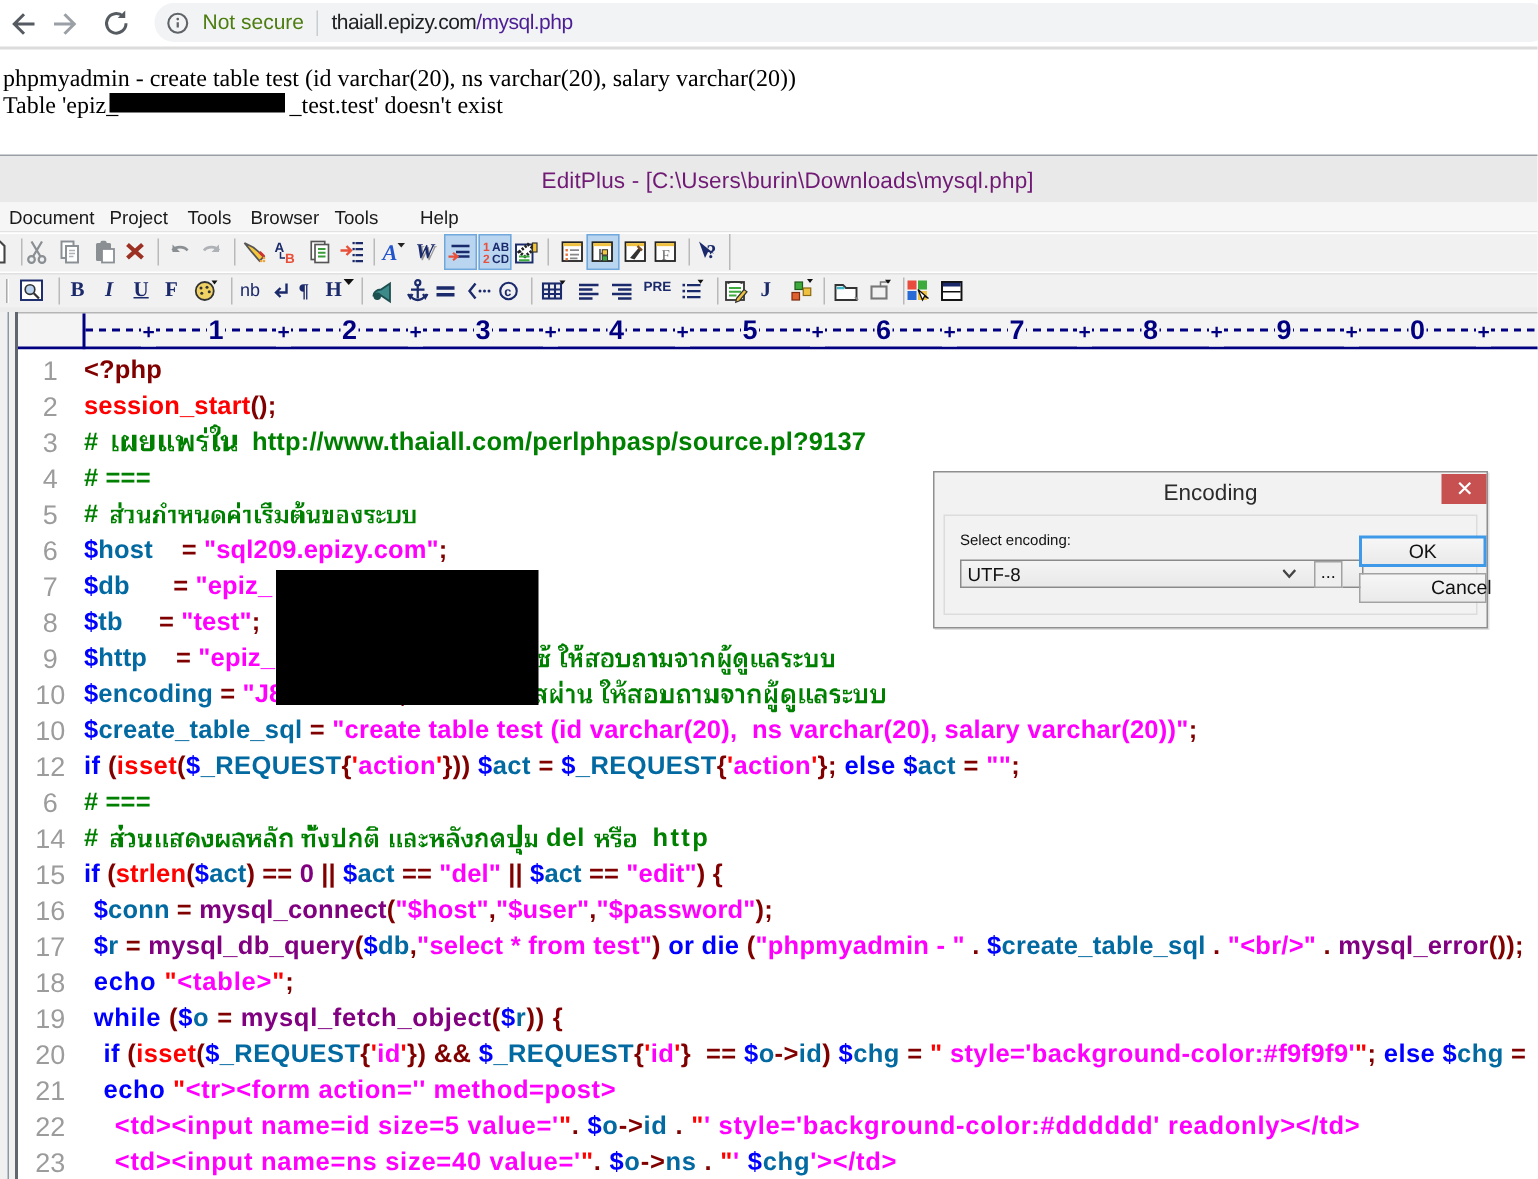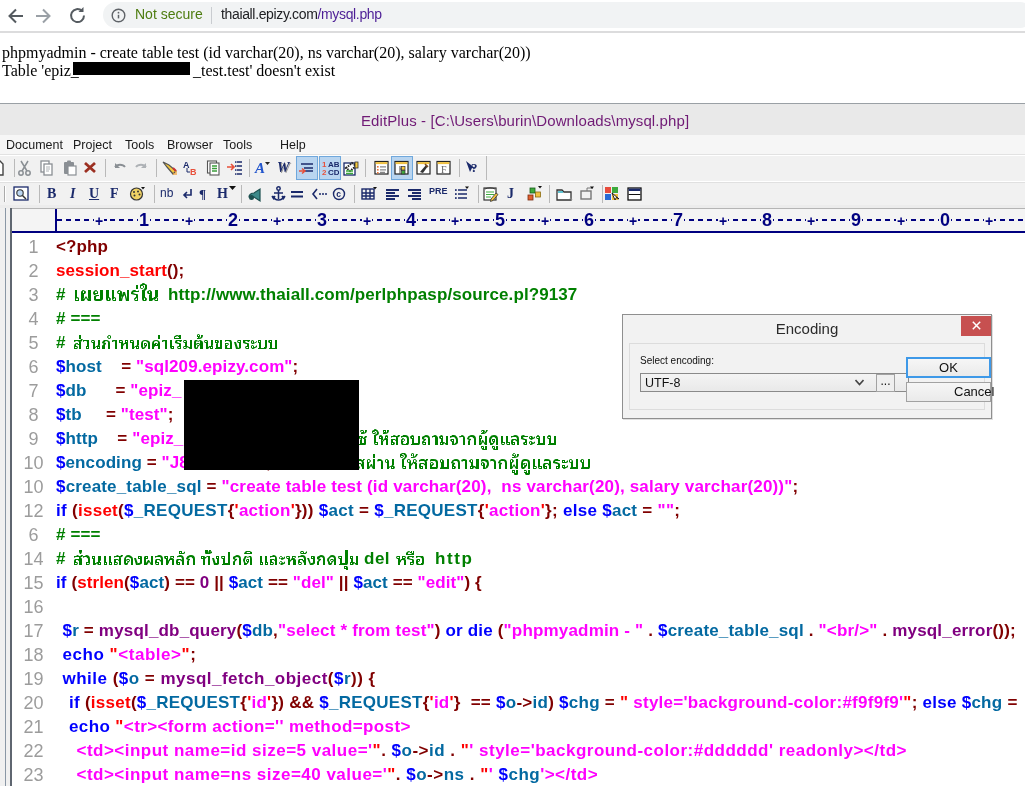--- a/index.html
+++ b/index.html
@@ -432,21 +432,21 @@
       </svg></span></div>
 <div class="ln" style="top:475px"><b class="num">10</b><span class="ct" style="padding-left:0px;letter-spacing:0.17px;"><i class="k">$</i><i class="v">create_table_sql</i><i class="n"> </i><i class="o">= </i><i class="m">"create table test (id varchar(20),  ns varchar(20), salary varchar(20))"</i><i class="o">;</i></span></div>
 <div class="ln" style="top:499px"><b class="num">12</b><span class="ct" style="padding-left:0px;letter-spacing:0.28px;"><i class="k">if </i><i class="o">(</i><i class="f">isset</i><i class="o">(</i><i class="k">$</i><i class="v">_REQUEST</i><i class="o">{</i><i class="f">'</i><i class="m">action</i><i class="f">'</i><i class="o">})) </i><i class="k">$</i><i class="v">act</i><i class="n"> </i><i class="o">= </i><i class="k">$</i><i class="v">_REQUEST</i><i class="o">{</i><i class="f">'</i><i class="m">action</i><i class="f">'</i><i class="o">}; </i><i class="k">else </i><i class="k">$</i><i class="v">act</i><i class="n"> </i><i class="o">= </i><i class="m">""</i><i class="o">;</i></span></div>
 <div class="ln" style="top:523px"><b class="num">6</b><span class="ct" style="padding-left:0px;"><i class="c"># ===</i></span></div>
 <div class="ln" style="top:547px"><b class="num">14</b><span class="ct" style="padding-left:0px;"><i class="c"># </i><svg class="th" style="left:17px;top:0" width="288" height="24" viewBox="0 0 288 24">
         <path transform="translate(0,17.9)" fill="#008000" d="M3 0Q2 0 1 -0Q1 -1 1 -2V-4Q1 -5 2 -6Q2 -6 4 -6Q4 -6 5 -6Q5 -6 6 -6Q6 -5 6 -5H6V-6Q6 -7 6 -8Q5 -8 4 -8Q3 -8 3 -8Q2 -8 1 -7V-9Q2 -9 3 -9Q4 -10 5 -10Q5 -10 6 -9Q7 -9 7 -9Q7 -8 8 -8Q8 -8 8 -7Q9 -7 9 -6V0H6V-2Q6 -2 6 -3Q6 -4 6 -4Q5 -4 5 -5Q4 -5 4 -5Q3 -5 3 -5Q3 -4 3 -4V-3Q3 -3 3 -3Q3 -3 3 -3Q2 -3 2 -2Q2 -2 2 -2L1 -2Q2 -2 2 -3Q2 -3 3 -3Q4 -3 4 -3Q5 -2 5 -2Q5 -1 4 -0Q4 0 3 0ZM3 -1Q3 -1 3 -1Q4 -1 4 -2Q4 -2 3 -2Q3 -2 3 -2Q3 -2 2 -2Q2 -2 2 -2Q2 -1 2 -1Q3 -1 3 -1ZM7 -7 6 -8Q7 -8 7 -9Q8 -9 8 -10H10Q10 -9 9 -8Q8 -8 7 -7Z M7 -11 6 -13V-15H9V-13L8 -11Z M15 0Q14 0 13 -0Q13 -1 13 -2Q13 -2 13 -3Q14 -3 15 -3Q15 -3 16 -3Q16 -3 16 -2H16Q16 -2 16 -3Q15 -3 15 -3Q15 -3 15 -3Q15 -3 15 -4V-6Q15 -7 14 -7Q14 -8 13 -8Q12 -8 12 -8Q11 -8 10 -7V-9Q11 -9 12 -9Q13 -10 13 -10Q15 -10 16 -9Q17 -8 17 -6V-2Q17 -1 16 -0Q16 0 15 0ZM15 -1Q15 -1 15 -1Q16 -1 16 -2Q16 -2 15 -2Q15 -2 15 -2Q15 -2 14 -2Q14 -2 14 -2Q14 -1 14 -1Q15 -1 15 -1Z M20 0V-5Q20 -6 20 -6Q20 -6 20 -6Q21 -7 21 -7Q22 -7 22 -7H22Q22 -7 21 -6Q21 -6 20 -6Q20 -6 19 -6Q19 -7 19 -8Q19 -9 19 -9Q20 -9 20 -9Q21 -9 22 -9Q22 -9 22 -8V-3Q22 -3 22 -3Q22 -3 22 -3Q22 -2 22 -2Q22 -2 22 -2H22Q23 -2 23 -2Q23 -2 24 -3Q24 -3 25 -3Q25 -3 25 -4Q25 -4 25 -4Q25 -4 25 -4V-9H28V-5Q28 -4 27 -4Q27 -3 27 -3Q27 -3 26 -3L26 -2Q25 -2 24 -2Q24 -1 23 -1Q23 -0 22 0ZM20 -7Q21 -7 21 -7Q21 -7 21 -8Q21 -8 21 -8Q21 -8 20 -8Q20 -8 20 -8Q20 -8 20 -8Q20 -7 20 -7Q20 -7 20 -7ZM26 0Q25 0 25 -0Q24 -1 24 -2Q24 -2 25 -3Q25 -3 26 -3Q27 -3 28 -3Q28 -2 28 -2Q28 -1 28 -0Q27 0 26 0ZM26 -1Q27 -1 27 -1Q27 -1 27 -2Q27 -2 27 -2Q27 -2 26 -2Q26 -2 26 -2Q26 -2 26 -2Q26 -1 26 -1Q26 -1 26 -1Z M33 0Q32 0 31 -0Q31 -1 31 -2V-9H33V-4Q33 -4 33 -4Q33 -3 33 -3Q33 -3 33 -3Q32 -3 32 -3Q31 -2 31 -2H31Q31 -3 32 -3Q32 -3 33 -3Q34 -3 34 -3Q34 -2 34 -2Q34 -1 34 -0Q33 0 33 0ZM33 -1Q33 -1 33 -1Q33 -1 33 -2Q33 -2 33 -2Q33 -2 33 -2Q32 -2 32 -2Q32 -2 32 -2Q32 -1 32 -1Q32 -1 33 -1ZM38 0Q37 0 36 -0Q36 -1 36 -2V-9H38V-4Q38 -4 38 -4Q38 -3 38 -3Q38 -3 38 -3Q37 -3 37 -3Q36 -2 36 -2H36Q36 -3 37 -3Q37 -3 38 -3Q39 -3 39 -3Q39 -2 39 -2Q39 -1 39 -0Q38 0 38 0ZM38 -1Q38 -1 38 -1Q38 -1 38 -2Q38 -2 38 -2Q38 -2 38 -2Q37 -2 37 -2Q37 -2 37 -2Q37 -1 37 -1Q37 -1 38 -1Z M43 0Q42 0 41 -0Q41 -1 41 -2V-4Q41 -5 41 -6Q42 -6 43 -6Q44 -6 45 -6Q45 -6 45 -6Q46 -5 46 -5H46V-6Q46 -7 46 -8Q45 -8 44 -8Q43 -8 43 -8Q42 -8 41 -7V-9Q42 -9 43 -9Q44 -10 44 -10Q45 -10 46 -9Q46 -9 47 -9Q47 -8 48 -8Q48 -8 48 -7Q48 -7 48 -6V0H46V-2Q46 -2 46 -3Q46 -4 46 -4Q45 -4 45 -5Q44 -5 44 -5Q43 -5 43 -5Q43 -4 43 -4V-3Q43 -3 43 -3Q43 -3 43 -3Q42 -3 42 -2Q42 -2 42 -2L41 -2Q41 -2 42 -3Q42 -3 43 -3Q44 -3 44 -3Q45 -2 45 -2Q45 -1 44 -0Q44 0 43 0ZM43 -1Q43 -1 43 -1Q44 -1 44 -2Q44 -2 43 -2Q43 -2 43 -2Q42 -2 42 -2Q42 -2 42 -2Q42 -1 42 -1Q42 -1 43 -1ZM47 -7 46 -8Q47 -8 47 -9Q48 -9 48 -10H50Q50 -9 49 -8Q48 -8 47 -7Z M52 0Q51 -1 51 -2Q51 -2 51 -3Q51 -4 51 -5Q51 -7 52 -8Q53 -10 55 -10Q57 -10 58 -9Q60 -8 60 -6V0H58V-6Q58 -7 57 -7Q56 -8 55 -8Q54 -8 53 -7Q53 -6 53 -5Q53 -4 53 -3Q53 -2 53 -2H53Q53 -2 54 -2Q54 -2 54 -2Q54 -3 55 -3Q55 -3 55 -4L55 -3Q55 -3 55 -3Q54 -3 54 -4Q53 -4 53 -5Q53 -5 54 -6Q54 -6 55 -6Q56 -6 56 -6Q57 -5 57 -5Q57 -4 56 -3Q56 -3 55 -2Q55 -1 55 -1Q54 -0 54 0ZM55 -4Q55 -4 56 -4Q56 -4 56 -5Q56 -5 56 -5Q55 -5 55 -5Q55 -5 55 -5Q54 -5 54 -5Q54 -4 55 -4Q55 -4 55 -4Z M63 0 61 -7H63L65 -1L65 -2H66Q66 -2 66 -2Q67 -2 67 -3V-5Q67 -6 67 -6Q67 -6 67 -6Q67 -7 68 -7Q68 -7 68 -7H68Q68 -7 68 -6Q67 -6 67 -6Q66 -6 65 -6Q65 -7 65 -8Q65 -9 65 -9Q66 -9 67 -9Q68 -9 68 -9Q69 -9 69 -8V-2Q69 -1 68 -1Q67 0 66 0ZM67 -7Q67 -7 67 -7Q67 -7 67 -8Q67 -8 67 -8Q67 -8 67 -8Q66 -8 66 -8Q66 -8 66 -8Q66 -7 66 -7Q66 -7 67 -7Z M71 0V-8Q71 -8 72 -9Q72 -9 73 -9Q74 -9 75 -9Q75 -9 75 -8Q75 -7 75 -6Q74 -6 73 -6Q73 -6 72 -6Q72 -7 72 -7H72Q72 -7 73 -7Q73 -6 73 -6Q73 -6 73 -6Q73 -6 73 -5V-4Q73 -3 73 -3Q73 -2 73 -2H73L75 -5H76L78 -2H78Q78 -2 78 -3Q78 -3 78 -4V-9H80V0H78L76 -3L74 0ZM73 -7Q74 -7 74 -7Q74 -7 74 -8Q74 -8 74 -8Q74 -8 73 -8Q73 -8 73 -8Q73 -8 73 -8Q73 -7 73 -7Q73 -7 73 -7Z M84 0Q83 0 83 -0Q82 -1 82 -2V-4Q82 -5 83 -6Q84 -6 85 -6Q85 -6 86 -6Q86 -6 87 -6Q87 -5 88 -5H88V-6Q88 -7 87 -8Q87 -8 85 -8Q85 -8 84 -8Q83 -8 82 -7V-9Q83 -9 84 -9Q85 -10 86 -10Q88 -10 89 -9Q90 -8 90 -6V0H88V-2Q88 -2 88 -3Q87 -4 87 -4Q87 -4 86 -5Q86 -5 85 -5Q85 -5 84 -5Q84 -4 84 -4V-3Q84 -3 84 -3Q84 -3 84 -3Q84 -3 83 -2Q83 -2 83 -2L83 -2Q83 -2 83 -3Q84 -3 84 -3Q85 -3 86 -3Q86 -2 86 -2Q86 -1 86 -0Q85 0 84 0ZM84 -1Q85 -1 85 -1Q85 -1 85 -2Q85 -2 85 -2Q85 -2 84 -2Q84 -2 84 -2Q83 -2 83 -2Q83 -1 84 -1Q84 -1 84 -1Z M93 0V-5Q93 -6 93 -6Q93 -6 93 -6Q94 -7 94 -7Q95 -7 95 -7H95Q95 -7 94 -6Q94 -6 93 -6Q92 -6 92 -6Q91 -7 91 -8Q91 -9 92 -9Q93 -9 93 -9Q94 -9 95 -9Q95 -9 95 -8V-6Q95 -5 95 -5Q95 -5 95 -4H95Q95 -5 96 -5Q96 -5 96 -6Q97 -6 97 -7Q98 -7 98 -7H99Q100 -7 100 -6Q101 -6 101 -6Q101 -5 101 -5V0H99V-5Q99 -5 99 -5Q99 -5 98 -5Q98 -5 97 -5Q97 -5 97 -4Q96 -4 96 -3Q96 -3 96 -2Q95 -1 95 -1V0ZM93 -7Q94 -7 94 -7Q94 -7 94 -8Q94 -8 94 -8Q94 -8 93 -8Q93 -8 93 -8Q93 -8 93 -8Q93 -7 93 -7Q93 -7 93 -7ZM99 -6Q98 -6 98 -7Q97 -7 97 -8Q97 -9 98 -9Q98 -9 99 -9Q100 -9 101 -9Q101 -9 101 -8Q101 -7 101 -7Q100 -6 99 -6ZM99 -7Q100 -7 100 -7Q100 -7 100 -8Q100 -8 100 -8Q100 -8 99 -8Q99 -8 99 -8Q98 -8 98 -8Q98 -7 99 -7Q99 -7 99 -7Z M105 0Q104 0 104 -0Q103 -1 103 -2V-4Q103 -5 104 -6Q105 -6 106 -6Q107 -6 107 -6Q108 -6 108 -6Q109 -5 109 -5H109V-6Q109 -7 108 -8Q108 -8 107 -8Q106 -8 105 -8Q104 -8 104 -7V-9Q104 -9 105 -9Q106 -10 107 -10Q109 -10 110 -9Q111 -8 111 -6V0H109V-2Q109 -2 109 -3Q109 -4 108 -4Q108 -4 107 -5Q107 -5 106 -5Q106 -5 106 -5Q105 -4 105 -4V-3Q105 -3 105 -3Q105 -3 105 -3Q105 -3 105 -2Q104 -2 104 -2L104 -2Q104 -2 104 -3Q105 -3 106 -3Q106 -3 107 -3Q107 -2 107 -2Q107 -1 107 -0Q106 0 105 0ZM105 -1Q106 -1 106 -1Q106 -1 106 -2Q106 -2 106 -2Q106 -2 105 -2Q105 -2 105 -2Q105 -2 105 -2Q105 -1 105 -1Q105 -1 105 -1Z M108 -11Q108 -11 107 -11Q107 -11 106 -11Q106 -11 106 -12Q106 -12 106 -12Q106 -13 106 -14Q107 -14 107 -14Q108 -14 109 -14Q109 -13 109 -13Q109 -12 109 -12Q109 -11 108 -11V-12Q108 -12 108 -12Q109 -12 109 -12Q109 -12 110 -12Q111 -12 111 -13Q112 -13 112 -14H112V-12Q112 -12 111 -11Q110 -11 110 -11Q109 -11 108 -11ZM107 -12Q108 -12 108 -12Q108 -12 108 -12Q108 -13 108 -13Q108 -13 107 -13Q107 -13 107 -13Q107 -13 107 -12Q107 -12 107 -12Q107 -12 107 -12Z M114 0V-3Q114 -4 114 -4Q115 -5 115 -5V-5L113 -6V-6Q113 -7 114 -8Q114 -9 115 -9Q116 -10 118 -10Q120 -10 121 -9Q122 -8 122 -6V0H120V-6Q120 -7 119 -7Q119 -8 118 -8Q116 -8 116 -7Q115 -7 115 -6V-6L114 -7L117 -6L117 -5Q116 -5 116 -4Q116 -4 116 -3V0Z M130 0V-5Q130 -6 130 -6Q130 -6 130 -6Q130 -7 131 -7Q131 -7 131 -7H131Q131 -7 131 -6Q130 -6 130 -6Q129 -6 128 -6Q128 -7 128 -8Q128 -9 128 -9Q129 -9 130 -9Q131 -9 131 -9Q132 -9 132 -8V-7Q132 -7 132 -7Q132 -7 132 -6H132Q132 -7 132 -8Q132 -8 133 -8Q133 -9 135 -9Q136 -9 137 -9Q137 -8 137 -7V0H135V-7Q135 -7 135 -8Q135 -8 134 -8Q134 -8 133 -7Q133 -7 132 -6Q132 -6 132 -5Q132 -4 132 -4Q132 -3 132 -2V0ZM130 -7Q130 -7 130 -7Q130 -7 130 -8Q130 -8 130 -8Q130 -8 130 -8Q129 -8 129 -8Q129 -8 129 -8Q129 -7 129 -7Q129 -7 130 -7Z M134 -11Q134 -11 133 -11Q133 -11 133 -11Q132 -11 132 -12Q132 -12 132 -12Q132 -13 132 -14Q133 -14 134 -14Q135 -14 135 -14Q136 -13 136 -13Q136 -12 135 -12Q135 -11 134 -11V-12Q135 -12 135 -12Q135 -12 135 -12Q136 -12 136 -12Q137 -12 138 -13Q138 -13 139 -14H139V-12Q138 -12 137 -11Q137 -11 136 -11Q135 -11 134 -11ZM134 -12Q134 -12 134 -12Q134 -12 134 -12Q134 -13 134 -13Q134 -13 134 -13Q133 -13 133 -13Q133 -13 133 -12Q133 -12 133 -12Q133 -12 134 -12Z M133 -11Q133 -11 133 -11Q132 -11 132 -11V-11Q132 -11 133 -12Q133 -12 133 -12Q133 -12 133 -12V-13Q134 -13 134 -13Q134 -13 134 -14H135Q135 -13 134 -13Q134 -12 133 -12Q132 -12 132 -13Q132 -13 132 -14Q132 -14 132 -15Q132 -15 133 -15Q134 -15 135 -15Q135 -14 135 -14Q135 -13 135 -12Q134 -12 134 -12V-12Q135 -12 136 -12Q136 -13 136 -15H138Q138 -13 137 -12Q135 -11 133 -11ZM133 -13Q133 -13 134 -13Q134 -13 134 -14Q134 -14 134 -14Q133 -14 133 -14Q133 -14 133 -14Q132 -14 132 -14Q132 -13 133 -13Q133 -13 133 -13Z M141 0 139 -7H141L143 -1L142 -2H143Q144 -2 144 -2Q144 -2 144 -3V-5Q144 -6 144 -6Q144 -6 145 -6Q145 -7 145 -7Q146 -7 146 -7H146Q146 -7 146 -6Q145 -6 144 -6Q144 -6 143 -6Q143 -7 143 -8Q143 -9 143 -9Q144 -9 145 -9Q145 -9 146 -9Q146 -9 146 -8V-2Q146 -1 146 -1Q145 0 144 0ZM145 -7Q145 -7 145 -7Q145 -7 145 -8Q145 -8 145 -8Q145 -8 145 -8Q144 -8 144 -8Q144 -8 144 -8Q144 -7 144 -7Q144 -7 145 -7Z M149 0V-1L150 -1V-5Q150 -6 150 -6Q150 -6 150 -6Q151 -7 151 -7Q151 -7 151 -7H152Q152 -7 151 -6Q151 -6 150 -6Q149 -6 149 -6Q148 -7 148 -8Q148 -9 149 -9Q149 -9 150 -9Q151 -9 152 -9Q152 -9 152 -8V-2H155Q155 -2 155 -2Q155 -2 155 -2V-13H157V-2Q157 -1 157 -0Q157 0 156 0ZM150 -7Q151 -7 151 -7Q151 -7 151 -8Q151 -8 151 -8Q151 -8 150 -8Q150 -8 150 -8Q149 -8 149 -8Q149 -7 150 -7Q150 -7 150 -7Z M160 0V-3Q160 -4 161 -4Q161 -5 162 -5V-5L160 -6V-6Q160 -7 160 -8Q161 -9 162 -9Q163 -10 164 -10Q166 -10 167 -9Q168 -8 168 -6V0H166V-6Q166 -7 166 -7Q165 -8 164 -8Q163 -8 162 -7Q162 -7 162 -6V-6L161 -7L164 -6L164 -5Q163 -5 163 -4Q162 -4 162 -3V0Z M171 0Q171 -1 171 -2Q170 -4 170 -5Q170 -6 171 -7Q171 -8 172 -9Q172 -9 173 -9L175 -8L176 -9Q178 -9 178 -9Q179 -8 179 -6V0H177V-6Q177 -7 177 -7Q177 -8 176 -8L175 -7H175L173 -8Q173 -8 173 -7Q172 -6 172 -5Q172 -4 172 -3Q173 -2 173 -2H173Q173 -2 173 -2Q174 -2 174 -2Q174 -3 174 -3Q174 -3 175 -4L175 -3Q175 -3 175 -3Q175 -3 174 -3Q174 -3 173 -4Q173 -4 173 -5Q173 -5 174 -6Q174 -6 175 -6Q176 -6 176 -6Q176 -5 176 -5Q176 -4 176 -3Q176 -3 175 -2Q175 -1 174 -1Q174 -0 173 0ZM175 -4Q175 -4 175 -4Q175 -4 175 -5Q175 -5 175 -5Q175 -5 175 -5Q174 -5 174 -5Q174 -5 174 -5Q174 -4 174 -4Q174 -4 175 -4Z M171 -11V-11Q171 -12 172 -13Q172 -13 173 -14Q174 -14 175 -14Q177 -14 177 -14Q178 -13 179 -13Q179 -12 179 -11V-11ZM173 -12H177Q177 -12 177 -12Q177 -12 177 -13Q176 -13 175 -13Q175 -13 174 -13Q174 -12 173 -12Q173 -12 173 -12Z M189 0Q188 0 187 -0Q187 -1 187 -2V-9H189V-4Q189 -4 189 -4Q189 -3 189 -3Q189 -3 189 -3Q188 -3 188 -3Q187 -2 187 -2H187Q187 -3 188 -3Q188 -3 189 -3Q189 -3 190 -3Q190 -2 190 -2Q190 -1 190 -0Q189 0 189 0ZM189 -1Q189 -1 189 -1Q189 -1 189 -2Q189 -2 189 -2Q189 -2 189 -2Q188 -2 188 -2Q188 -2 188 -2Q188 -1 188 -1Q188 -1 189 -1ZM194 0Q193 0 192 -0Q192 -1 192 -2V-9H194V-4Q194 -4 194 -4Q194 -3 194 -3Q194 -3 194 -3Q193 -3 193 -3Q192 -2 192 -2H192Q192 -3 193 -3Q193 -3 194 -3Q194 -3 195 -3Q195 -2 195 -2Q195 -1 195 -0Q194 0 194 0ZM194 -1Q194 -1 194 -1Q194 -1 194 -2Q194 -2 194 -2Q194 -2 194 -2Q193 -2 193 -2Q193 -2 193 -2Q193 -1 193 -1Q193 -1 194 -1Z M199 0Q198 0 197 -0Q197 -1 197 -2V-4Q197 -5 197 -6Q198 -6 199 -6Q200 -6 201 -6Q201 -6 201 -6Q202 -5 202 -5H202V-6Q202 -7 202 -8Q201 -8 200 -8Q199 -8 199 -8Q198 -8 197 -7V-9Q198 -9 199 -9Q200 -10 200 -10Q202 -10 203 -9Q204 -8 204 -6V0H202V-2Q202 -2 202 -3Q202 -4 202 -4Q201 -4 201 -5Q200 -5 200 -5Q199 -5 199 -5Q199 -4 199 -4V-3Q199 -3 199 -3Q199 -3 199 -3Q198 -3 198 -2Q198 -2 198 -2L197 -2Q197 -2 198 -3Q198 -3 199 -3Q200 -3 200 -3Q201 -2 201 -2Q201 -1 200 -0Q200 0 199 0ZM199 -1Q199 -1 199 -1Q200 -1 200 -2Q200 -2 199 -2Q199 -2 199 -2Q198 -2 198 -2Q198 -2 198 -2Q198 -1 198 -1Q198 -1 199 -1Z M209 -5Q208 -5 208 -6Q207 -6 207 -6Q206 -6 206 -7Q206 -8 207 -8Q207 -9 208 -9Q209 -9 209 -8Q210 -8 210 -7Q210 -7 209 -6Q209 -6 209 -6L209 -7Q209 -7 209 -7Q209 -7 209 -7Q209 -7 210 -7Q211 -7 211 -8Q212 -8 212 -9H212V-7Q212 -6 211 -6Q209 -5 209 -5ZM208 -6Q208 -6 208 -7Q209 -7 209 -7Q209 -8 208 -8Q208 -8 208 -8Q208 -8 207 -8Q207 -8 207 -7Q207 -7 207 -7Q208 -6 208 -6ZM209 -0Q208 -0 208 -0Q207 -1 207 -1Q206 -1 206 -2Q206 -3 207 -3Q207 -4 208 -4Q209 -4 209 -3Q210 -3 210 -2Q210 -2 209 -1Q209 -1 209 -1L209 -2Q209 -2 209 -2Q209 -2 209 -2Q209 -2 210 -2Q211 -2 211 -3Q212 -3 212 -4H212V-2Q212 -1 211 -1Q209 -0 209 -0ZM208 -1Q208 -1 208 -2Q209 -2 209 -2Q209 -2 208 -3Q208 -3 208 -3Q208 -3 207 -3Q207 -2 207 -2Q207 -2 207 -2Q208 -1 208 -1Z M215 0V-5Q215 -6 215 -6Q215 -6 215 -6Q216 -7 216 -7Q216 -7 216 -7H216Q216 -7 216 -6Q216 -6 215 -6Q214 -6 214 -6Q213 -7 213 -8Q213 -9 214 -9Q214 -9 215 -9Q216 -9 216 -9Q217 -9 217 -8V-6Q217 -5 217 -5Q217 -5 217 -4H217Q217 -5 217 -5Q218 -5 218 -6Q218 -6 219 -7Q219 -7 220 -7H221Q221 -7 222 -6Q222 -6 222 -6Q223 -5 223 -5V0H220V-5Q220 -5 220 -5Q220 -5 220 -5Q219 -5 219 -5Q219 -5 218 -4Q218 -4 217 -3Q217 -3 217 -2Q217 -1 217 -1V0ZM215 -7Q215 -7 215 -7Q216 -7 216 -8Q216 -8 215 -8Q215 -8 215 -8Q215 -8 214 -8Q214 -8 214 -8Q214 -7 214 -7Q215 -7 215 -7ZM221 -6Q220 -6 219 -7Q219 -7 219 -8Q219 -9 219 -9Q220 -9 221 -9Q222 -9 222 -9Q223 -9 223 -8Q223 -7 222 -7Q222 -6 221 -6ZM221 -7Q221 -7 221 -7Q222 -7 222 -8Q222 -8 221 -8Q221 -8 221 -8Q220 -8 220 -8Q220 -8 220 -8Q220 -7 220 -7Q220 -7 221 -7Z M227 0Q226 0 226 -0Q225 -1 225 -2V-4Q225 -5 226 -6Q226 -6 228 -6Q228 -6 229 -6Q229 -6 230 -6Q230 -5 230 -5H231V-6Q231 -7 230 -8Q229 -8 228 -8Q227 -8 227 -8Q226 -8 225 -7V-9Q226 -9 227 -9Q228 -10 229 -10Q231 -10 232 -9Q233 -8 233 -6V0H231V-2Q231 -2 230 -3Q230 -4 230 -4Q229 -4 229 -5Q228 -5 228 -5Q227 -5 227 -5Q227 -4 227 -4V-3Q227 -3 227 -3Q227 -3 227 -3Q226 -3 226 -2Q226 -2 226 -2L226 -2Q226 -2 226 -3Q226 -3 227 -3Q228 -3 228 -3Q229 -2 229 -2Q229 -1 228 -0Q228 0 227 0ZM227 -1Q227 -1 228 -1Q228 -1 228 -2Q228 -2 228 -2Q227 -2 227 -2Q227 -2 226 -2Q226 -2 226 -2Q226 -1 226 -1Q227 -1 227 -1Z M230 -11Q229 -11 229 -11Q228 -11 228 -11Q228 -11 227 -12Q227 -12 227 -12Q227 -13 228 -14Q228 -14 229 -14Q230 -14 230 -14Q231 -13 231 -13Q231 -12 231 -12Q230 -11 230 -11V-12Q230 -12 230 -12Q230 -12 230 -12Q231 -12 232 -12Q232 -12 233 -13Q233 -13 234 -14H234V-12Q233 -12 233 -11Q232 -11 231 -11Q230 -11 230 -11ZM229 -12Q229 -12 230 -12Q230 -12 230 -12Q230 -13 230 -13Q229 -13 229 -13Q229 -13 229 -13Q228 -13 228 -12Q228 -12 229 -12Q229 -12 229 -12Z M237 0 234 -7H236L238 -1L238 -2H239Q239 -2 239 -2Q240 -2 240 -3V-5Q240 -6 240 -6Q240 -6 240 -6Q240 -7 241 -7Q241 -7 241 -7H241Q241 -7 241 -6Q240 -6 240 -6Q239 -6 238 -6Q238 -7 238 -8Q238 -9 238 -9Q239 -9 240 -9Q241 -9 241 -9Q242 -9 242 -8V-2Q242 -1 241 -1Q241 0 239 0ZM240 -7Q240 -7 240 -7Q240 -7 240 -8Q240 -8 240 -8Q240 -8 240 -8Q239 -8 239 -8Q239 -8 239 -8Q239 -7 239 -7Q239 -7 240 -7Z M244 0V-3Q244 -4 245 -4Q245 -5 246 -5V-5L244 -6V-6Q244 -7 244 -8Q245 -9 246 -9Q247 -10 248 -10Q250 -10 251 -9Q252 -8 252 -6V0H250V-6Q250 -7 250 -7Q249 -8 248 -8Q247 -8 247 -7Q246 -7 246 -6V-6L245 -7L248 -6L248 -5Q247 -5 247 -4Q246 -4 246 -3V0Z M256 0Q255 -1 255 -2Q255 -2 255 -3Q254 -4 254 -5Q254 -7 256 -8Q257 -10 259 -10Q261 -10 262 -9Q263 -8 263 -6V0H261V-6Q261 -7 261 -7Q260 -8 259 -8Q258 -8 257 -7Q256 -6 256 -5Q256 -4 257 -3Q257 -2 257 -2H257Q257 -2 258 -2Q258 -2 258 -2Q258 -3 259 -3Q259 -3 259 -4L259 -3Q259 -3 259 -3Q258 -3 258 -4Q257 -4 257 -5Q257 -5 258 -6Q258 -6 259 -6Q260 -6 260 -6Q261 -5 261 -5Q261 -4 260 -3Q260 -3 259 -2Q259 -1 259 -1Q258 -0 258 0ZM259 -4Q259 -4 259 -4Q260 -4 260 -5Q260 -5 259 -5Q259 -5 259 -5Q259 -5 258 -5Q258 -5 258 -5Q258 -4 258 -4Q259 -4 259 -4Z M266 0V-1L267 -1V-5Q267 -6 267 -6Q267 -6 267 -6Q268 -7 268 -7Q268 -7 268 -7H269Q269 -7 268 -6Q268 -6 267 -6Q266 -6 266 -6Q265 -7 265 -8Q265 -9 266 -9Q266 -9 267 -9Q268 -9 269 -9Q269 -9 269 -8V-2H272Q272 -2 272 -2Q272 -2 272 -2V-13H275V-2Q275 -1 274 -0Q274 0 273 0ZM267 -7Q268 -7 268 -7Q268 -7 268 -8Q268 -8 268 -8Q268 -8 267 -8Q267 -8 267 -8Q266 -8 266 -8Q266 -7 267 -7Q267 -7 267 -7Z M273 5V4Q273 4 273 3Q273 3 274 3Q274 3 274 3H274Q274 4 274 4Q273 4 272 4Q272 4 271 4Q271 3 271 3Q271 2 271 1Q272 1 273 1Q274 1 274 1Q275 2 275 3V5ZM273 3Q273 3 273 3Q273 3 273 3Q273 2 273 2Q273 2 273 2Q272 2 272 2Q272 2 272 3Q272 3 272 3Q272 3 273 3Z M273 -11 272 -13V-15H275V-13L274 -11Z M283 0Q283 -0 282 -1Q282 -1 281 -2Q280 -2 280 -2L278 -3Q278 -3 278 -3Q278 -4 278 -4V-5Q278 -6 278 -6Q278 -6 278 -6Q279 -7 279 -7Q280 -7 280 -7H280Q280 -7 279 -6Q279 -6 278 -6Q278 -6 277 -6Q277 -7 277 -8Q277 -9 277 -9Q278 -9 278 -9Q279 -9 280 -9Q280 -9 280 -8V-3L280 -3Q280 -3 281 -3Q282 -3 282 -2Q283 -2 283 -2H283Q283 -2 283 -2Q283 -3 283 -3Q283 -4 283 -4V-9H285V0ZM278 -7Q279 -7 279 -7Q279 -7 279 -8Q279 -8 279 -8Q279 -8 278 -8Q278 -8 278 -8Q278 -8 278 -8Q278 -7 278 -7Q278 -7 278 -7ZM279 0Q278 0 277 -0Q277 -1 277 -2Q277 -2 277 -3Q278 -3 279 -3Q279 -3 280 -3Q281 -2 281 -2Q281 -1 280 -0Q279 0 279 0ZM278 -1Q279 -1 279 -1Q279 -1 279 -2Q279 -2 279 -2Q279 -2 278 -2Q278 -2 278 -2Q278 -2 278 -2Q278 -1 278 -1Q278 -1 278 -1Z"></path>
       </svg><i class="c apos" style="left:308px;letter-spacing:0.5px">del</i><svg class="th" style="left:340px;top:0" width="31" height="24" viewBox="0 0 31 24">
         <path transform="translate(0,17.9)" fill="#008000" d="M2 0V-5Q2 -6 2 -6Q2 -6 2 -6Q3 -6 3 -7Q3 -7 3 -7H4Q4 -7 3 -6Q3 -6 2 -6Q1 -6 1 -6Q0 -7 0 -8Q0 -8 1 -9Q1 -9 2 -9Q3 -9 4 -9Q4 -8 4 -8V-6Q4 -5 4 -5Q4 -4 4 -4H4Q4 -5 4 -5Q5 -5 5 -6Q5 -6 6 -6Q7 -7 7 -7H8Q8 -7 9 -6Q9 -6 9 -6Q10 -5 10 -5V0H8V-4Q8 -5 7 -5Q7 -5 7 -5Q7 -5 6 -5Q6 -5 5 -4Q5 -4 5 -3Q4 -3 4 -2Q4 -1 4 -1V0ZM2 -7Q2 -7 3 -7Q3 -7 3 -8Q3 -8 3 -8Q2 -8 2 -8Q2 -8 2 -8Q1 -8 1 -8Q1 -7 2 -7Q2 -7 2 -7ZM8 -6Q7 -6 6 -6Q6 -7 6 -8Q6 -8 6 -9Q7 -9 8 -9Q9 -9 9 -9Q10 -8 10 -8Q10 -7 9 -6Q9 -6 8 -6ZM8 -7Q8 -7 8 -7Q9 -7 9 -8Q9 -8 8 -8Q8 -8 8 -8Q8 -8 7 -8Q7 -8 7 -8Q7 -7 7 -7Q8 -7 8 -7Z M16 0Q15 0 14 -0Q14 -1 14 -2Q14 -2 14 -3Q15 -3 16 -3Q16 -3 17 -3Q17 -2 17 -2H17Q17 -2 17 -3Q16 -3 16 -3Q16 -3 16 -3Q16 -3 16 -4V-4Q16 -5 16 -5Q15 -5 15 -5L11 -6V-7Q11 -8 12 -9Q13 -9 14 -9Q15 -9 15 -9Q16 -9 16 -9Q17 -9 17 -9Q17 -9 18 -9Q18 -9 18 -9V-8Q18 -8 18 -8Q17 -7 17 -7Q16 -7 16 -8Q15 -8 14 -8Q13 -8 13 -7V-7L15 -6Q16 -6 17 -6Q17 -6 18 -5Q18 -5 18 -4V-2Q18 -1 17 -0Q17 0 16 0ZM16 -1Q16 -1 16 -1Q17 -1 17 -2Q17 -2 16 -2Q16 -2 16 -2Q15 -2 15 -2Q15 -2 15 -2Q15 -1 15 -1Q15 -1 16 -1Z M10 -10V-11Q10 -12 10 -12Q11 -13 11 -13Q12 -14 13 -14Q14 -14 14 -13Q15 -13 15 -13Q16 -12 16 -12H17V-14H18V-10ZM12 -11H16Q15 -12 15 -12Q15 -12 14 -12Q14 -13 13 -13Q13 -13 12 -12Q12 -12 12 -11ZM16 -12 15 -12V-14H16Z M22 0Q21 0 21 -0Q20 -1 20 -2V-4Q20 -5 21 -6Q21 -6 22 -6Q23 -6 24 -6Q24 -6 24 -5Q24 -4 24 -4Q23 -3 22 -3Q22 -3 21 -3Q21 -4 21 -5L21 -5Q21 -4 21 -4Q21 -4 22 -4Q22 -4 22 -4Q22 -4 22 -3Q22 -3 22 -3V-2Q22 -2 22 -2Q23 -1 23 -1H25Q25 -1 25 -2Q26 -2 26 -2V-6Q26 -7 25 -7Q25 -8 23 -8Q23 -8 22 -8Q21 -7 20 -7V-9Q21 -9 21 -9Q22 -9 23 -9Q23 -9 24 -9Q26 -9 27 -9Q28 -8 28 -6V-2Q28 -1 27 -0Q27 0 26 0ZM22 -4Q23 -4 23 -4Q23 -4 23 -5Q23 -5 23 -5Q23 -5 22 -5Q22 -5 22 -5Q22 -5 22 -5Q22 -4 22 -4Q22 -4 22 -4Z"></path>
       </svg><i class="c apos" style="left:379px;letter-spacing:1.6px">http</i></span></div>
 <div class="ln" style="top:571px"><b class="num">15</b><span class="ct" style="padding-left:0px;"><i class="k">if </i><i class="o">(</i><i class="f">strlen</i><i class="o">(</i><i class="k">$</i><i class="v">act</i><i class="o">) == </i><i class="p">0</i><i class="o"> || </i><i class="k">$</i><i class="v">act</i><i class="n"> </i><i class="o">== </i><i class="m">"del"</i><i class="o"> || </i><i class="k">$</i><i class="v">act</i><i class="n"> </i><i class="o">== </i><i class="m">"edit"</i><i class="o">) {</i></span></div>
-<div class="ln" style="top:595px"><b class="num">16</b></div>
+<div class="ln" style="top:595px"><b class="num">16</b><span class="ct" style="padding-left:6.5px;"><i class="k">$</i><i class="v">conn</i><i class="n"> </i><i class="o">= </i><i class="p">mysql_connect</i><i class="o">(</i><i class="m">"$host"</i><i class="o">,</i><i class="m">"$user"</i><i class="o">,</i><i class="m">"$password"</i><i class="o">);</i></span></div>
 <div class="ln" style="top:619px"><b class="num">17</b><span class="ct" style="padding-left:6.5px;letter-spacing:0.18px;"><i class="k">$</i><i class="v">r</i><i class="n"> </i><i class="o">= </i><i class="p">mysql_db_query</i><i class="o">(</i><i class="k">$</i><i class="v">db</i><i class="o">,</i><i class="m">"select * from test"</i><i class="o">) </i><i class="k">or die </i><i class="o">(</i><i class="m">"phpmyadmin - "</i><i class="o"> . </i><i class="k">$</i><i class="v">create_table_sql</i><i class="n"> </i><i class="o">. </i><i class="m">"&lt;br/&gt;"</i><i class="o"> . </i><i class="p">mysql_error</i><i class="o">());</i></span></div>
 <div class="ln" style="top:643px"><b class="num">18</b><span class="ct" style="padding-left:6.5px;letter-spacing:0.54px;"><i class="k">echo </i><i class="f">"</i><i class="m">&lt;table&gt;</i><i class="f">"</i><i class="o">;</i></span></div>
 <div class="ln" style="top:667px"><b class="num">19</b><span class="ct" style="padding-left:6.5px;letter-spacing:0.48px;"><i class="k">while </i><i class="o">(</i><i class="k">$</i><i class="v">o</i><i class="n"> </i><i class="o">= </i><i class="p">mysql_fetch_object</i><i class="o">(</i><i class="k">$</i><i class="v">r</i><i class="o">)) {</i></span></div>
 <div class="ln" style="top:691px"><b class="num">20</b><span class="ct" style="padding-left:13px;letter-spacing:0.26px;"><i class="k">if </i><i class="o">(</i><i class="f">isset</i><i class="o">(</i><i class="k">$</i><i class="v">_REQUEST</i><i class="o">{</i><i class="f">'</i><i class="m">id</i><i class="f">'</i><i class="o">}) &amp;&amp; </i><i class="k">$</i><i class="v">_REQUEST</i><i class="o">{</i><i class="f">'</i><i class="m">id</i><i class="f">'</i><i class="o">}  == </i><i class="k">$</i><i class="v">o</i><i class="o">-&gt;</i><i class="v">id</i><i class="o">) </i><i class="k">$</i><i class="v">chg</i><i class="n"> </i><i class="o">= </i><i class="f">"</i><i class="m"> style='background-color:#f9f9f9'</i><i class="f">"</i><i class="o">; </i><i class="k">else </i><i class="k">$</i><i class="v">chg</i><i class="n"> </i><i class="o">= </i></span></div>
 <div class="ln" style="top:715px"><b class="num">21</b><span class="ct" style="padding-left:13px;letter-spacing:0.39px;"><i class="k">echo </i><i class="f">"</i><i class="m">&lt;tr&gt;&lt;form action='' method=post&gt;</i></span></div>
 <div class="ln" style="top:739px"><b class="num">22</b><span class="ct" style="padding-left:20.5px;letter-spacing:0.49px;"><i class="m">&lt;td&gt;&lt;input name=id size=5 value='</i><i class="f">"</i><i class="o">. </i><i class="k">$</i><i class="v">o</i><i class="o">-&gt;</i><i class="v">id</i><i class="n"> </i><i class="o">. </i><i class="f">"</i><i class="m">' style='background-color:#dddddd' readonly&gt;&lt;/td&gt;</i></span></div>
 <div class="ln" style="top:763px"><b class="num">23</b><span class="ct" style="padding-left:20.5px;letter-spacing:0.49px;"><i class="m">&lt;td&gt;&lt;input name=ns size=40 value='</i><i class="f">"</i><i class="o">. </i><i class="k">$</i><i class="v">o</i><i class="o">-&gt;</i><i class="v">ns</i><i class="n"> </i><i class="o">. </i><i class="f">"</i><i class="m">' </i><i class="k">$</i><i class="v">chg</i><i class="m">'&gt;&lt;/td&gt;</i></span></div>
 <div id="redact2"></div>
 
 <div id="dlg"></div>

